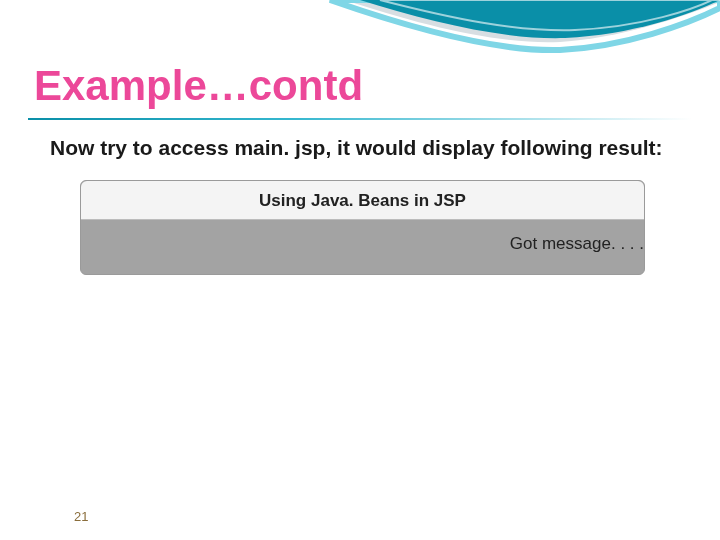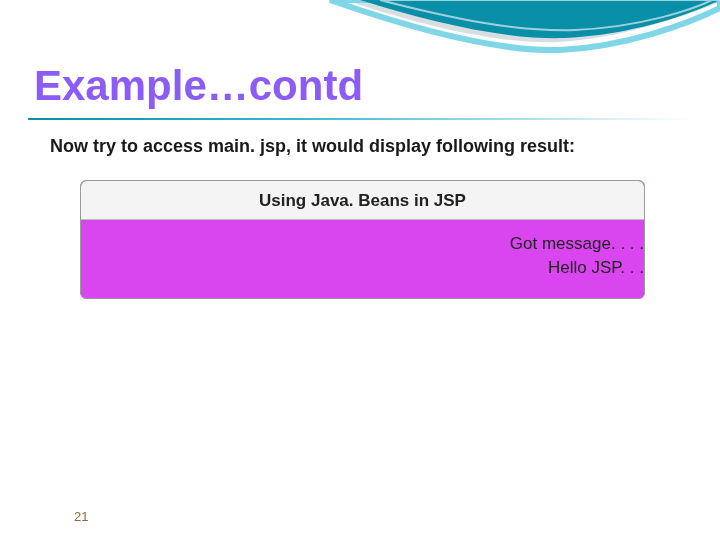--- a/index.html
+++ b/index.html
@@ -14,49 +14,49 @@
     top: 0; left: 0;
     width: 720px; height: 110px;
     pointer-events: none;
   }
   .title {
     position: absolute;
     top: 62px;
     left: 34px;
     font-size: 42px;
     font-weight: 700;
-    color: #8b5cf6;
+    color: #ec4899;
     font-family: "Segoe UI", "Trebuchet MS", Arial, sans-serif;
     letter-spacing: 0px;
   }
   .underline {
     position: absolute;
     top: 118px;
     left: 28px;
     width: 664px;
     height: 2px;
     background: linear-gradient(to right, #0a8fa8 0%, #35b7cf 40%, rgba(53,183,207,0) 100%);
   }
   .subtext {
     position: absolute;
     top: 136px;
     left: 50px;
-    font-size: 18px;
+    font-size: 21px;
     font-weight: 700;
     color: #1a1a1a;
     font-family: Arial, sans-serif;
   }
   .result-box {
     position: absolute;
     top: 180px;
     left: 80px;
     width: 565px;
     border: 1px solid #9a9a9a;
     border-radius: 6px;
-    background: #d946ef;
+    background: #a3a3a3;
   }
   .result-header {
     text-align: center;
     font-size: 17px;
     font-weight: 700;
     font-family: Arial, sans-serif;
     color: #222;
     padding: 10px 0 8px 0;
     border-bottom: 1px solid #bcbcbc;
     background: #f4f4f4;
@@ -94,17 +94,16 @@
 
 <h1 class="title">Example…contd</h1>
 <div class="underline"></div>
 
 <p class="subtext">Now try to access main. jsp, it would display following result:</p>
 
 <div class="result-box">
   <div class="result-header">Using Java. Beans in JSP</div>
   <div class="result-body">
     <div>Got message. . . .</div>
-    <div>Hello JSP. . .</div>
   </div>
 </div>
 
 <div class="page-number">21</div>
 
 </body></html>

